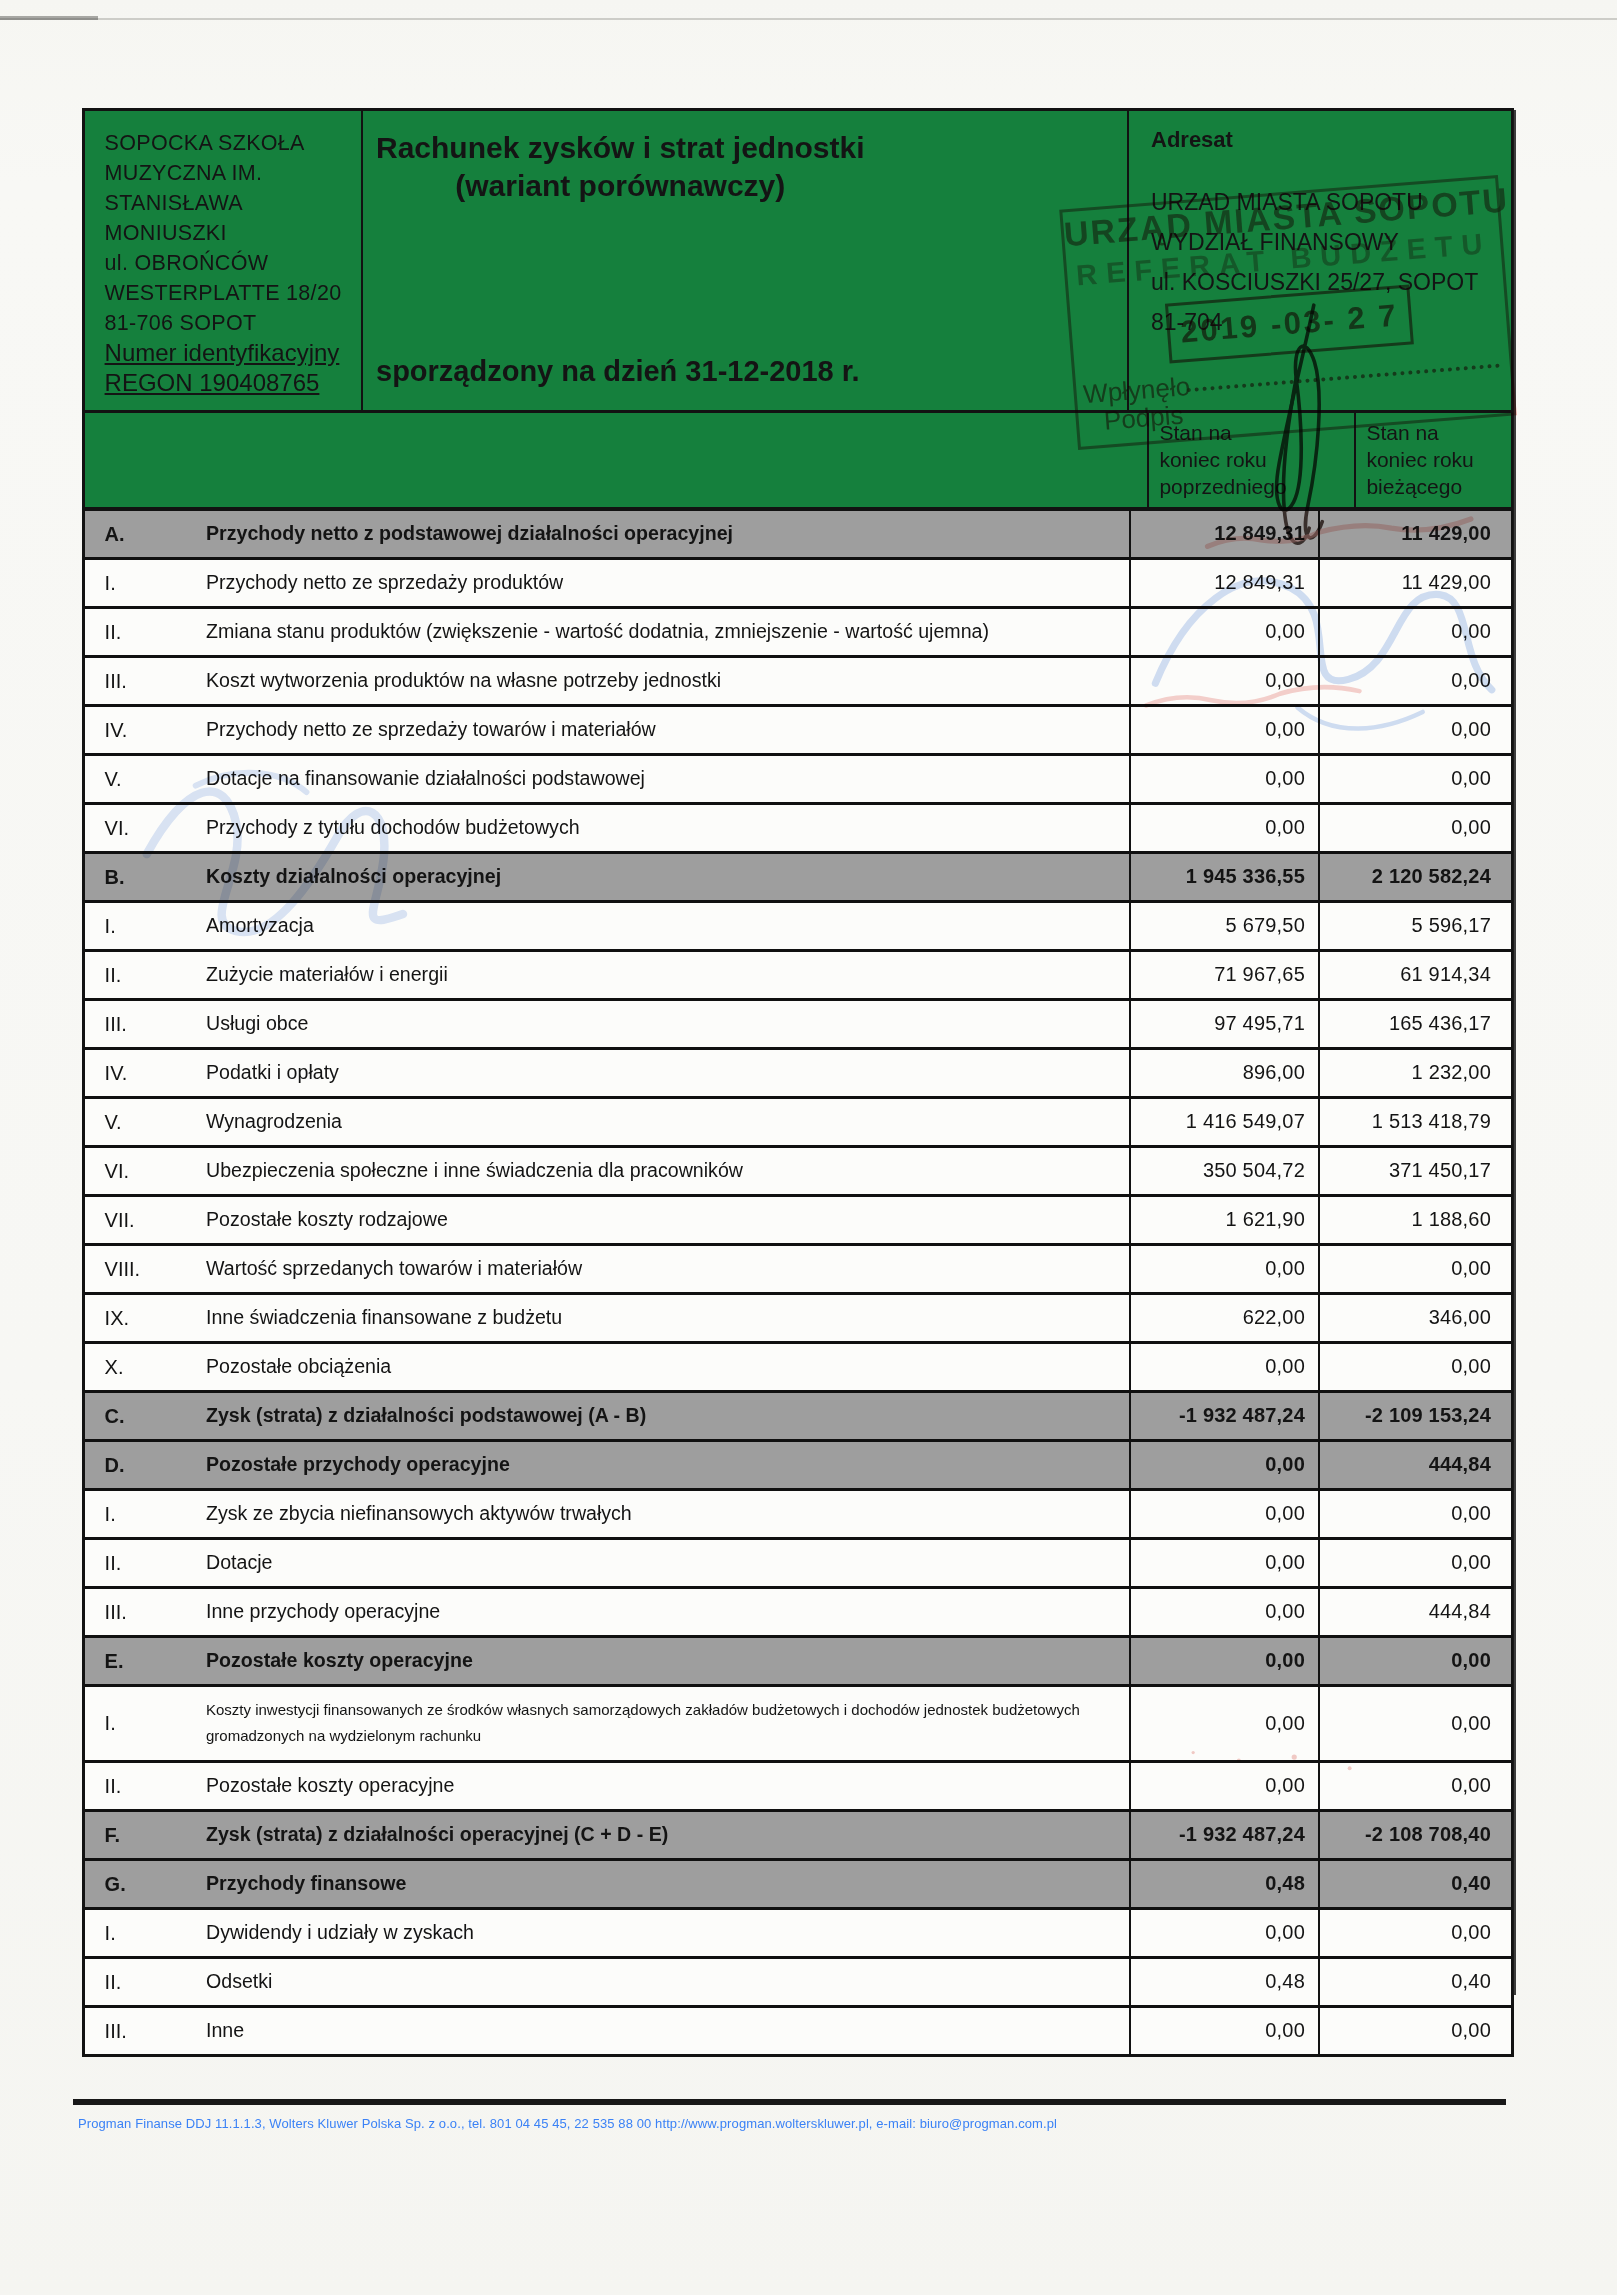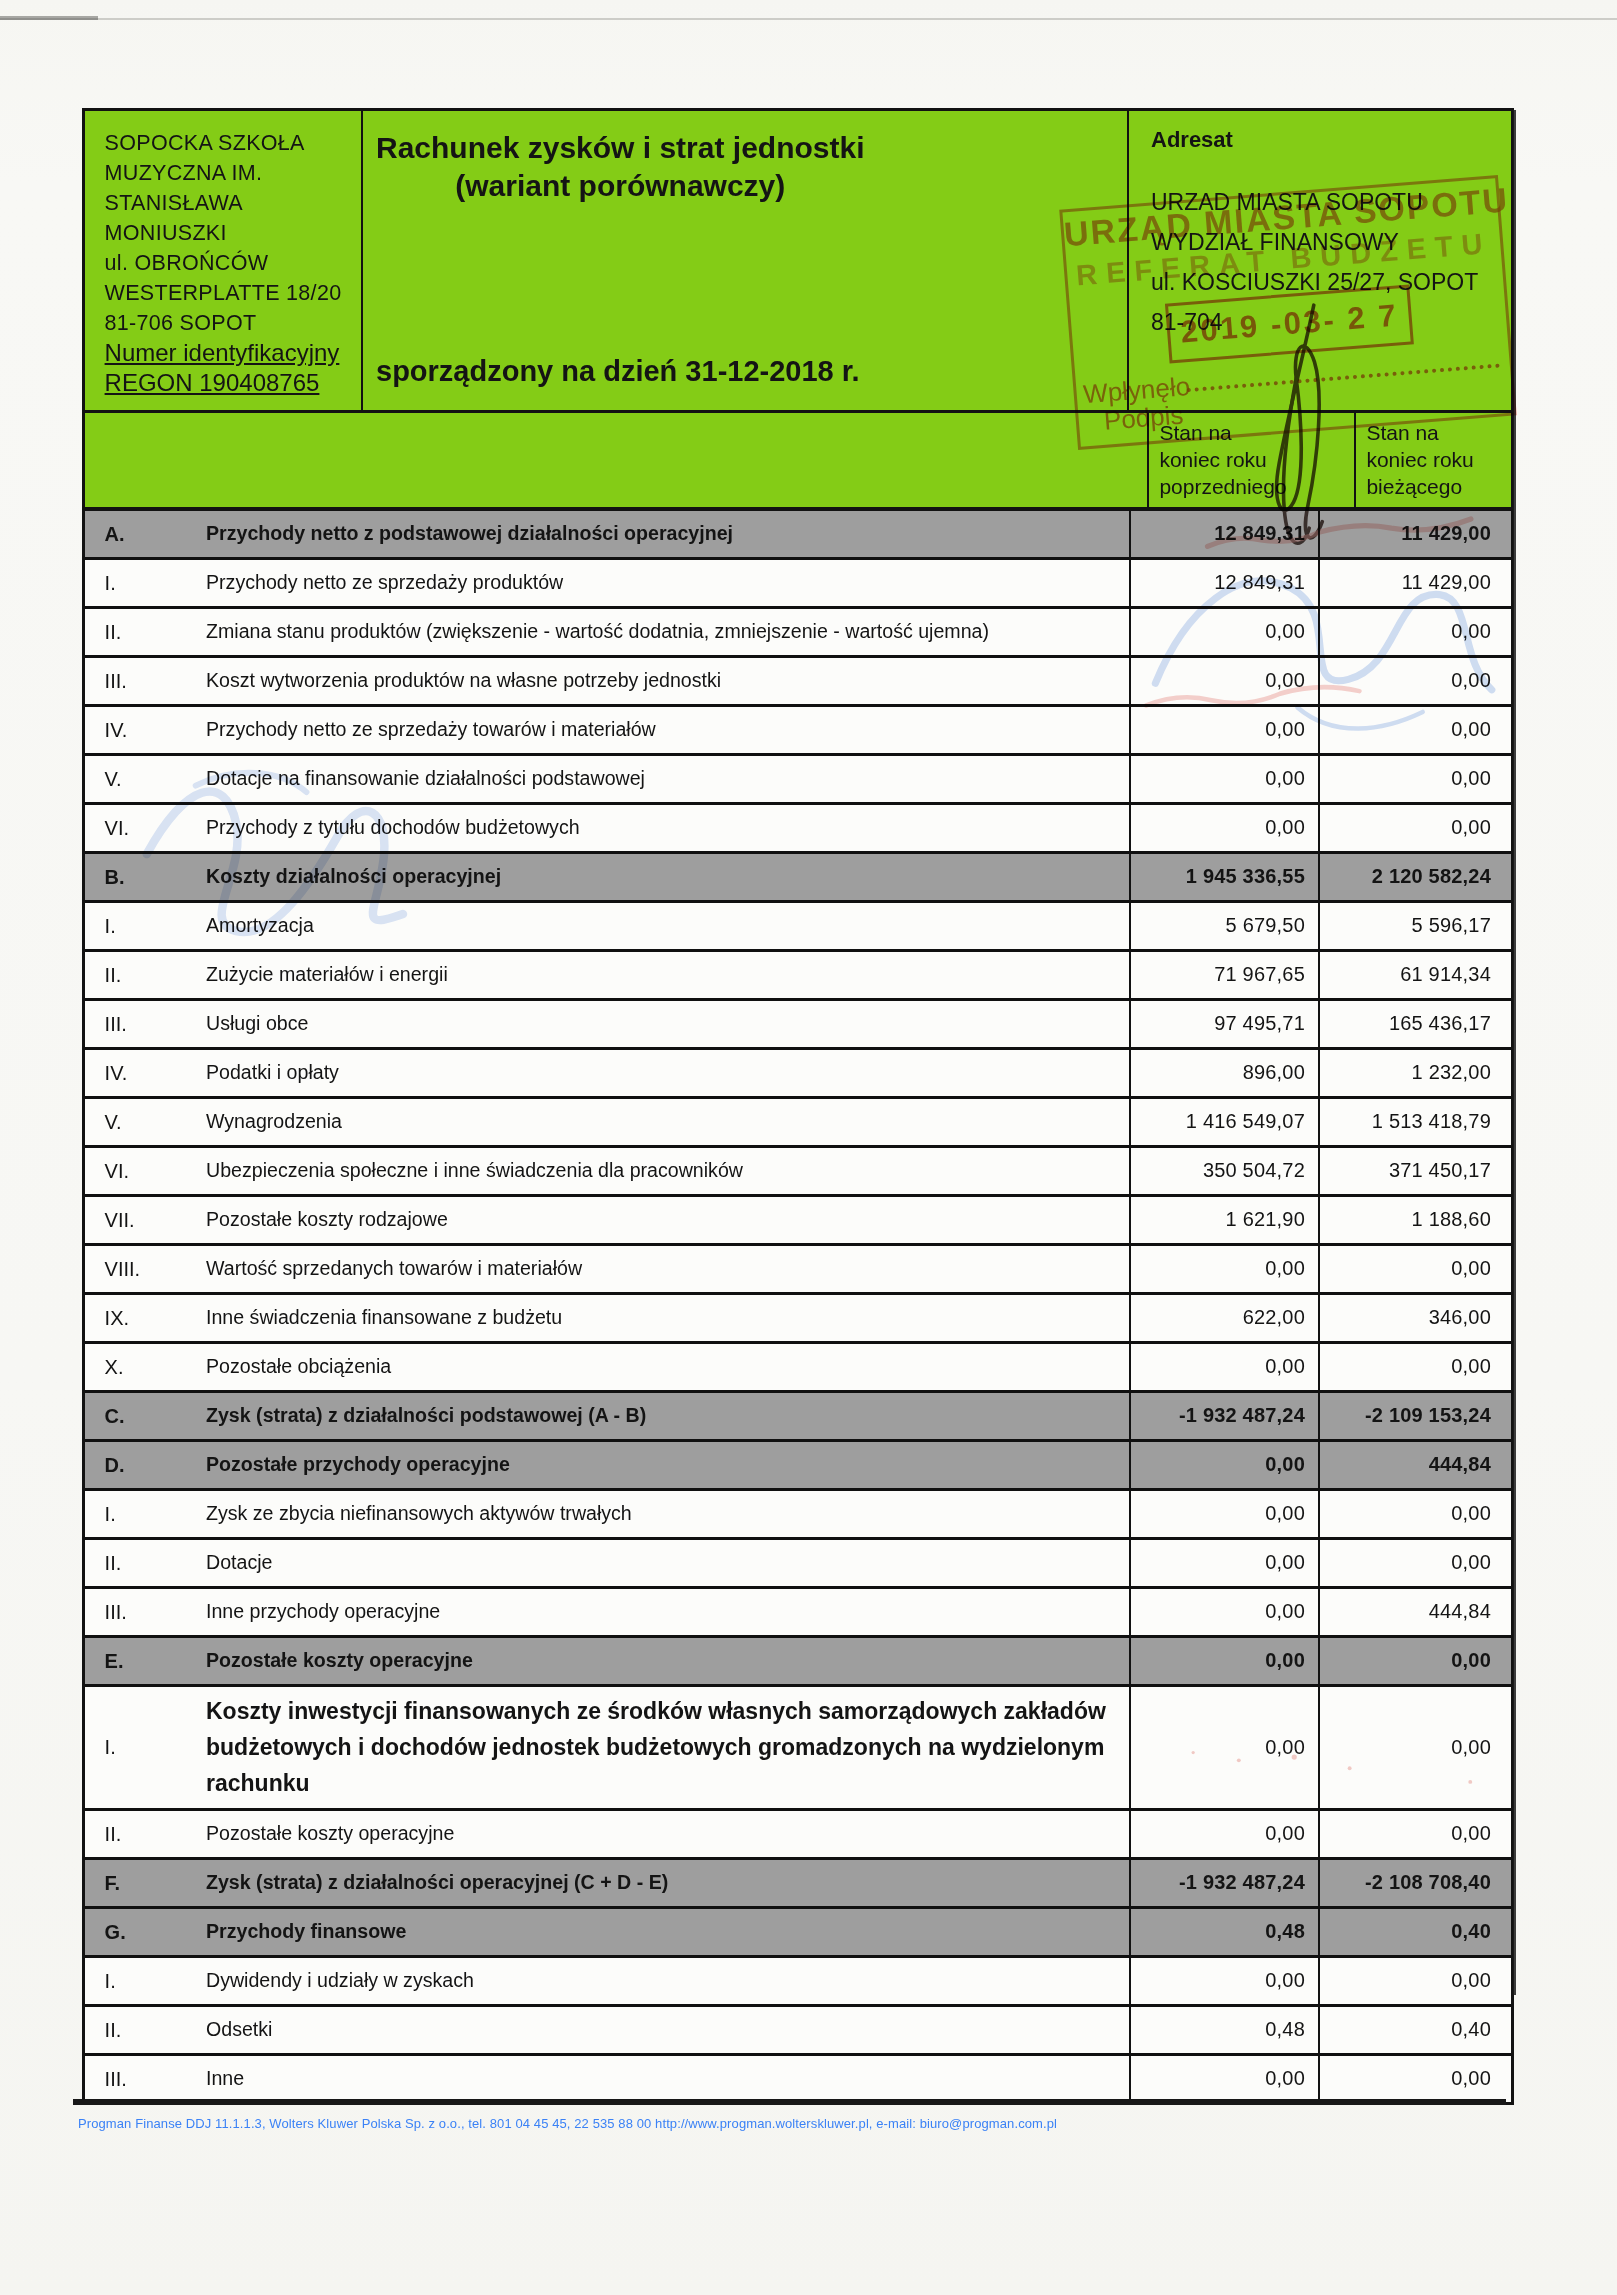--- a/index.html
+++ b/index.html
@@ -9,21 +9,21 @@
     font-family:"Liberation Sans","DejaVu Sans",sans-serif;
     color:#141414;
   }
   
   .scan-top-line{position:absolute;left:0;top:17.6px;width:100%;height:2px;background:rgba(110,110,104,.30);}
   .scan-top-dash{position:absolute;left:0;top:16.3px;width:98px;height:3.3px;background:rgba(70,70,66,.45);}
   .right-double-line{position:absolute;left:1513px;top:110px;width:2.6px;height:1885px;background:#1b1b1b;opacity:.85;}
 
   .doc{
     position:absolute;left:82px;top:108px;width:1426px;
-    border:3.3px solid #121212;background:#84cc16;box-sizing:content-box;
+    border:3.3px solid #121212;background:#15803d;box-sizing:content-box;
   }
 
   
   .hdr{display:grid;grid-template-columns:278px 766px 375px;border-bottom:3.9px solid #121212;}
   .hdr-cell{box-sizing:border-box;}
   .hdr-left{border-right:2.6px solid #121212;padding:17px 6.5px 11.7px 19.6px;display:flex;flex-direction:column;}
   .company{font-size:21.5px;line-height:30px;letter-spacing:0.3px;}
   .idblock{margin-top:auto;font-size:24px;line-height:30px;text-decoration:underline;}
   .hdr-center{border-right:2.6px solid #121212;display:flex;flex-direction:column;align-items:flex-start;text-align:center;padding:18px 13px 13px;}
   .title{font-size:30px;line-height:38px;font-weight:bold;}
@@ -41,21 +41,21 @@
   .row{display:grid;grid-template-columns:1044px 189px 186px;border-top:3.3px solid #101010;background:#fcfcfa;}
   .row:first-child{border-top:none;}
   .c{box-sizing:border-box;display:flex;align-items:center;min-height:46px;}
   .lblcell{position:relative;padding:6.5px 13px 6.5px 121px;}
   .sym{position:absolute;left:19.6px;top:50%;transform:translateY(-50%);font-size:20px;}
   .lbl{font-size:19.6px;line-height:25px;}
   .num{justify-content:flex-end;padding:5.2px 13px 5.2px 5.2px;border-left:2.6px solid #121212;font-size:20px;letter-spacing:0.2px;}
   .row.shaded{background:#9e9e9e;}
   .row.shaded .lbl,.row.shaded .sym,.row.shaded .num{font-weight:bold;}
   .row.tall .c{min-height:73px;}
-  .row.tall .lbl{font-size:23px;line-height:36px;font-weight:bold;}
+  .row.tall .lbl{font-size:15px;line-height:26px;}
 
   
   .footer-rule{position:absolute;left:73px;top:2099px;width:1433px;height:5.9px;background:#181818;}
   .footer-text{position:absolute;left:78px;top:2116px;width:1487px;font-size:13px;color:#3b82f6;letter-spacing:0.1px;}
 
   
   .stamp{
     position:absolute;left:1068px;top:192px;width:434px;height:235px;
     transform:rotate(-4.5deg);transform-origin:50% 50%;
     border:3.9px solid rgba(226,84,74,.62);

